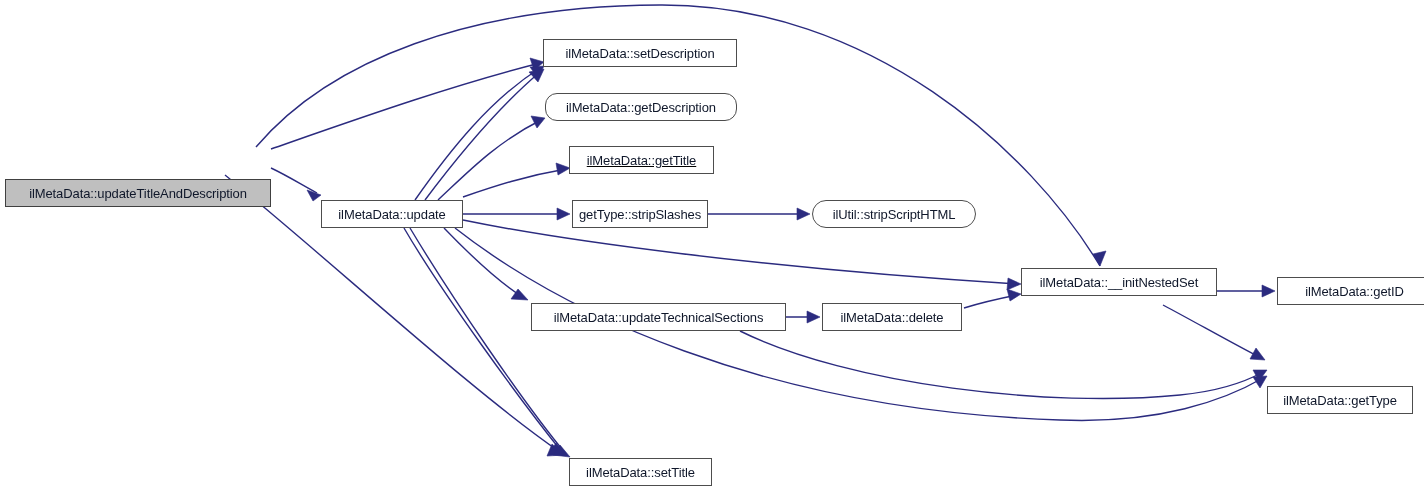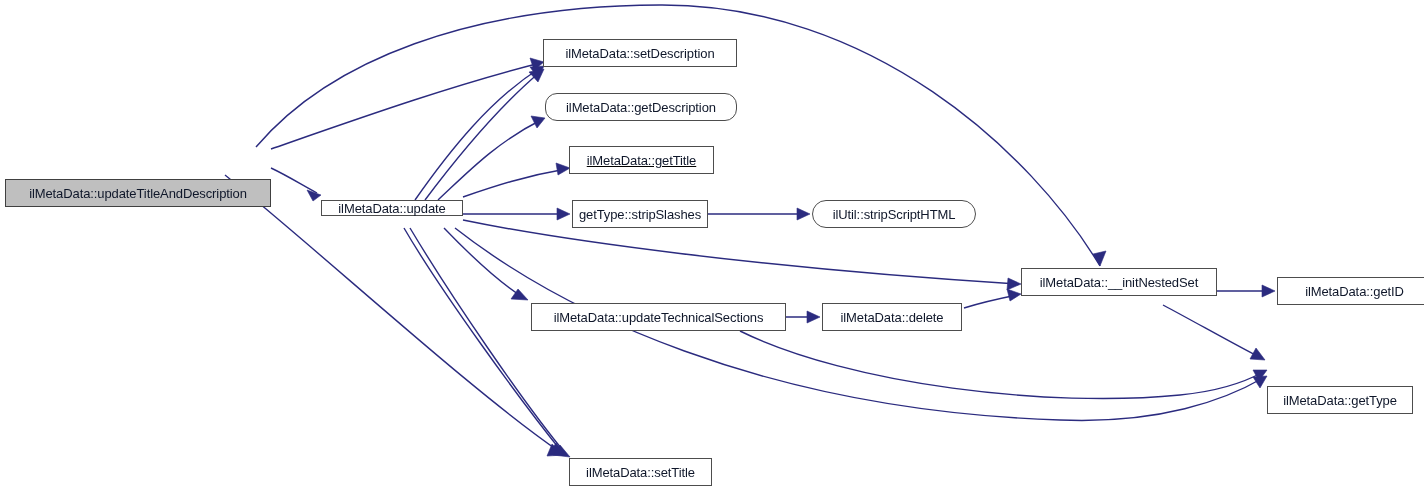--- a/index.html
+++ b/index.html
@@ -108,21 +108,21 @@
     </div>
     <div class="node-box" style="left: 543px; top: 39px; width: 194px; height: 28px;">
       <span class="node-label">ilMetaData::setDescription</span>
     </div>
     <div class="node-box" style="left: 545px; top: 93px; width: 192px; height: 28px; border-radius: 12px;">
       <span class="node-label">ilMetaData::getDescription</span>
     </div>
     <div class="node-box" style="left: 569px; top: 146px; width: 145px; height: 28px; text-decoration: underline;">
       <span class="node-label">ilMetaData::getTitle</span>
     </div>
-    <div class="node-box" style="left: 321px; top: 200px; width: 142px; height: 16px;">
+    <div class="node-box" style="left: 321px; top: 200px; width: 142px; height: 28px;">
       <span class="node-label">ilMetaData::update</span>
     </div>
     <div class="node-box" style="left: 572px; top: 200px; width: 136px; height: 28px;">
       <span class="node-label">getType::stripSlashes</span>
     </div>
     <div class="node-box" style="left: 812px; top: 200px; width: 164px; height: 28px; border-radius: 14px;">
       <span class="node-label">ilUtil::stripScriptHTML</span>
     </div>
     <div class="node-box" style="left: 1021px; top: 268px; width: 196px; height: 28px;">
       <span class="node-label">ilMetaData::__initNestedSet</span>

